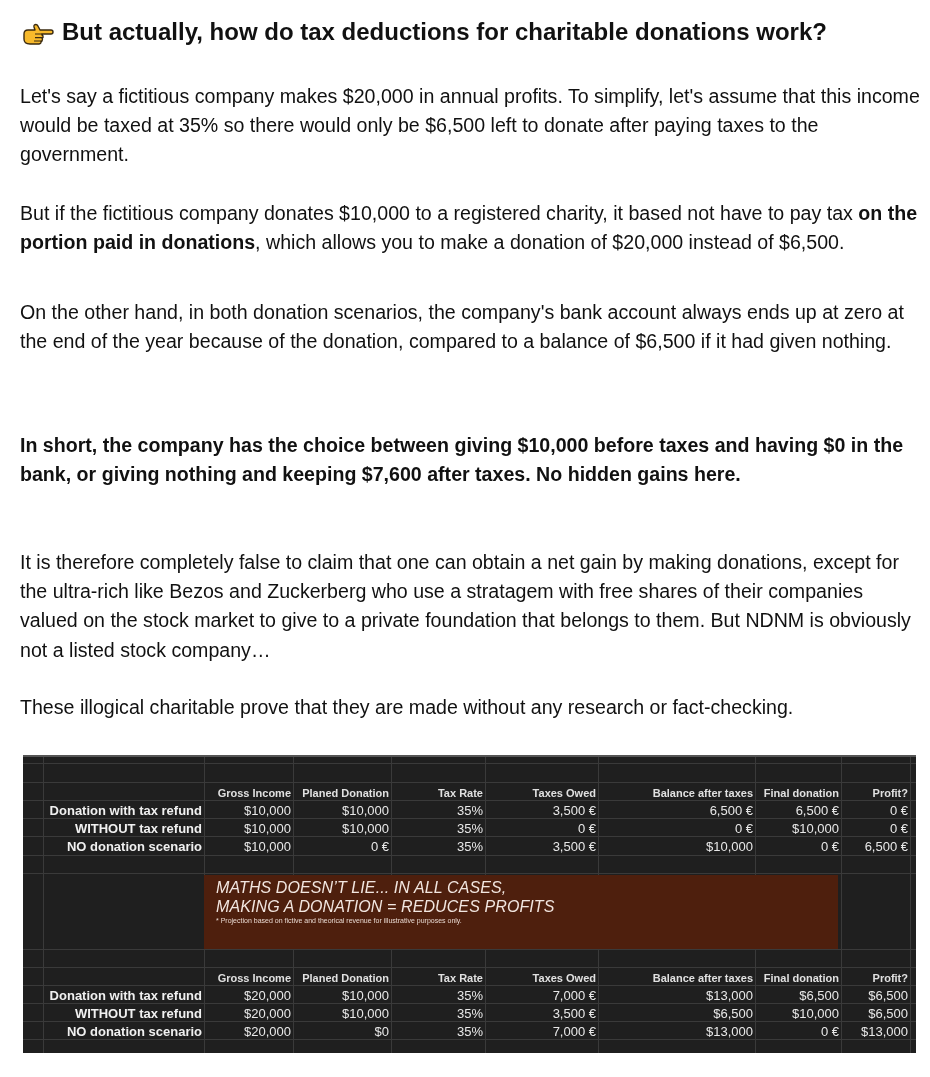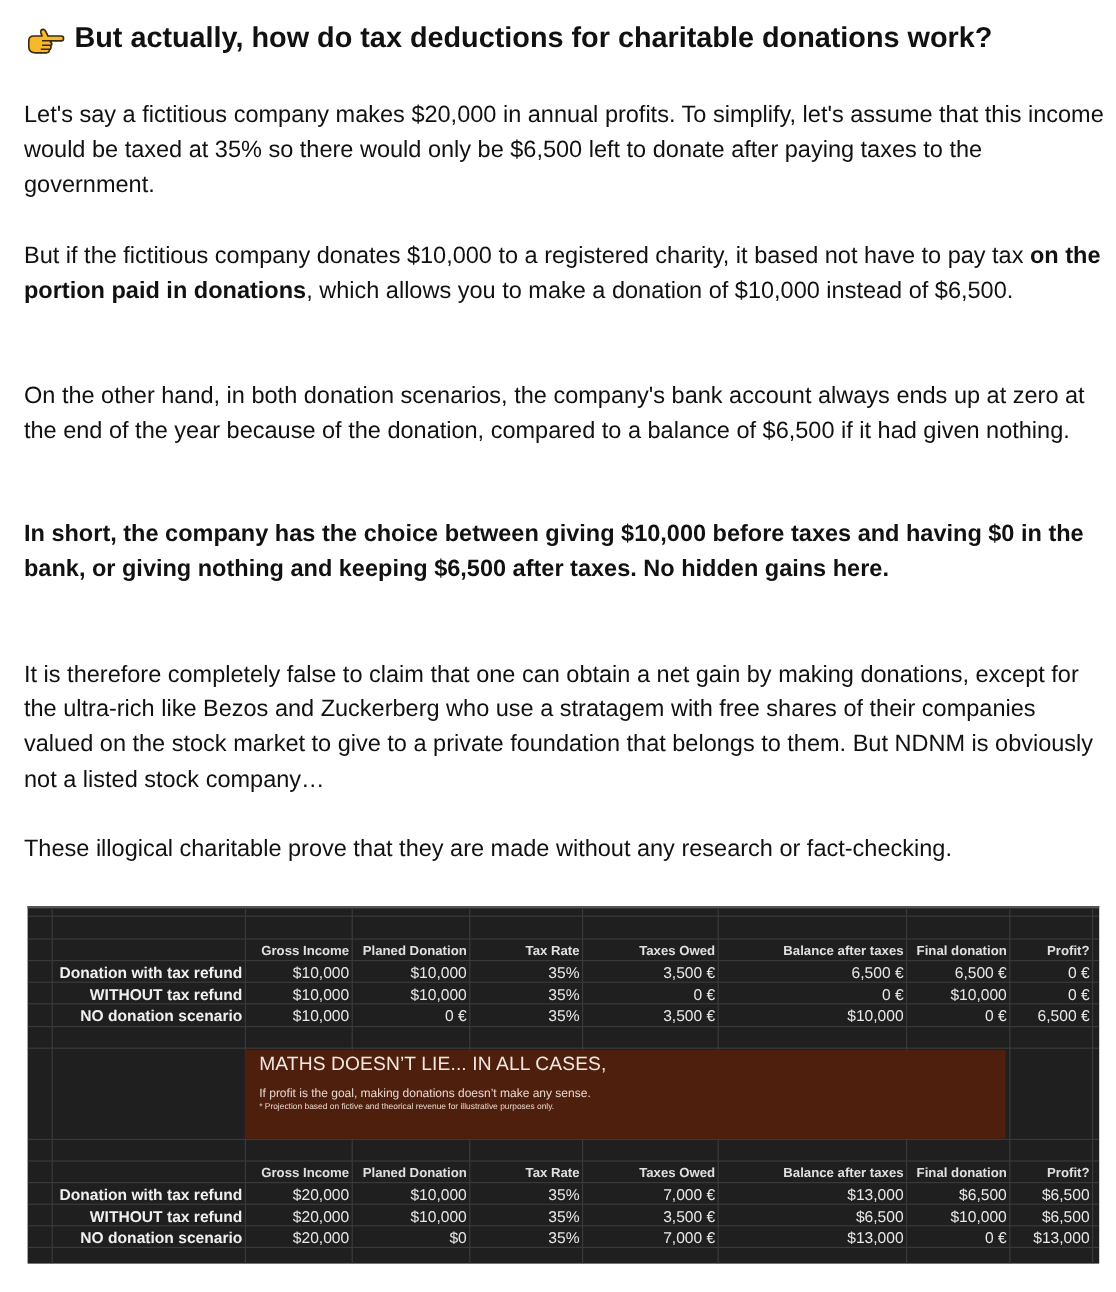--- a/index.html
+++ b/index.html
@@ -31,44 +31,44 @@
     position: absolute; height: 18px; line-height: 18px; font-size: 13px;
     color: #e8e8e8; white-space: nowrap; text-align: right; box-sizing: border-box;
     padding-right: 2px;
   }
   .cell.hdr { font-size: 11px; font-weight: bold; color: #e0e0e0; }
   .cell.rowlabel { font-weight: bold; font-size: 13px; color: #f0f0f0; }
   .banner {
     position: absolute; left: 181px; top: 118px; width: 634px; height: 74px;
     background: #4e1f0d; box-sizing: border-box; padding: 3px 10px 0 12px;
   }
-  .banner .t1 { font-size: 16px; line-height: 19px; color: #f2e6e0; letter-spacing: 0.1px; }
+  .banner .t1 { font-size: 16px; line-height: 19px; color: #f2e6e0; letter-spacing: 0.1px; font-style: italic; }
   .banner .t2 { font-size: 10px; line-height: 12px; color: #e8d8d0; margin-top: 9px; }
   .banner .t3 { font-size: 7px; line-height: 9px; color: #e8d8d0; }
 </style>
 </head>
 <body>
 
 <div class="heading">
   <span class="hand">
     <svg width="32" height="24" viewBox="0 0 32 24">
       <path d="M2 12 Q2 8 6 8 L13 8 L12 5 Q11.5 2.5 14 2.5 Q15.5 2.5 16.5 5 L18 8 L29 8 Q31 8 31 10 Q31 12 29 12 L20 12 L20 13 Q21.5 13.5 21 15.5 L20 16 Q21 17 20 19 L19 19.5 Q19.5 21.5 17 22 L8 22 Q2 22 2 17 Z" fill="#f7b92b" stroke="#3a2a10" stroke-width="1.4" stroke-linejoin="round"></path>
       <path d="M13 12 L20 12 M13 15.7 L20.5 15.7 M12 19 L19.5 19" stroke="#3a2a10" stroke-width="1.2" fill="none"></path>
     </svg>
   </span>
   <span>But actually, how do tax deductions for charitable donations work?</span>
 </div>
 
 <p class="para" style="top:82px">Let's say a fictitious company makes $20,000 in annual profits. To simplify, let's assume that this income would be taxed at 35% so there would only be $6,500 left to donate after paying taxes to the government.</p>
 
-<p class="para" style="top:199px"><span>But if the fictitious company donates $10,000 to a registered charity, it based not have to pay tax </span><b>on the portion paid in donations</b><span>, which allows you to make a donation of $10,000 instead of $6,500.</span></p>
+<p class="para" style="top:199px"><span>But if the fictitious company donates $10,000 to a registered charity, it based not have to pay tax </span><b>on the portion paid in donations</b><span>, which allows you to make a donation of $20,000 instead of $6,500.</span></p>
 
-<p class="para" style="top:316px">On the other hand, in both donation scenarios, the company's bank account always ends up at zero at the end of the year because of the donation, compared to a balance of $6,500 if it had given nothing.</p>
+<p class="para" style="top:298px">On the other hand, in both donation scenarios, the company's bank account always ends up at zero at the end of the year because of the donation, compared to a balance of $6,500 if it had given nothing.</p>
 
-<p class="para bold" style="top:431px">In short, the company has the choice between giving $10,000 before taxes and having $0 in the bank, or giving nothing and keeping $6,500 after taxes. No hidden gains here.</p>
+<p class="para bold" style="top:431px">In short, the company has the choice between giving $10,000 before taxes and having $0 in the bank, or giving nothing and keeping $7,600 after taxes. No hidden gains here.</p>
 
 <p class="para" style="top:548px">It is therefore completely false to claim that one can obtain a net gain by making donations, except for the ultra-rich like Bezos and Zuckerberg who use a stratagem with free shares of their companies valued on the stock market to give to a private foundation that belongs to them. But NDNM is obviously not a listed stock company…</p>
 
 <p class="para" style="top:693px">These illogical charitable prove that they are made without any research or fact-checking.</p>
 
 <div class="sheet">
 
   <div class="vline" style="left:20px"></div>
   <div class="vline" style="left:181px"></div>
   <div class="vline" style="left:270px"></div>
@@ -131,21 +131,21 @@
     <div class="cell" style="top:81px;left:270px;width:98px">0 €</div>
     <div class="cell" style="top:81px;left:368px;width:94px">35%</div>
     <div class="cell" style="top:81px;left:462px;width:113px">3,500 €</div>
     <div class="cell" style="top:81px;left:575px;width:157px">$10,000</div>
     <div class="cell" style="top:81px;left:732px;width:86px">0 €</div>
     <div class="cell" style="top:81px;left:818px;width:69px">6,500 €</div>
   </div>
 
   <div class="banner">
     <div class="t1">MATHS DOESN’T LIE... IN ALL CASES,</div>
-    <div class="t2">If profit is the goal, making donations doesn’t make any sense.</div>
+    <div class="t1">MAKING A DONATION = REDUCES PROFITS</div>
     <div class="t3">* Projection based on fictive and theorical revenue for illustrative purposes only.</div>
   </div>
 
   <div>
     <div class="cell hdr" style="top:212px;left:181px;width:89px">Gross Income</div>
     <div class="cell hdr" style="top:212px;left:270px;width:98px">Planed Donation</div>
     <div class="cell hdr" style="top:212px;left:368px;width:94px">Tax Rate</div>
     <div class="cell hdr" style="top:212px;left:462px;width:113px">Taxes Owed</div>
     <div class="cell hdr" style="top:212px;left:575px;width:157px">Balance after taxes</div>
     <div class="cell hdr" style="top:212px;left:732px;width:86px">Final donation</div>

